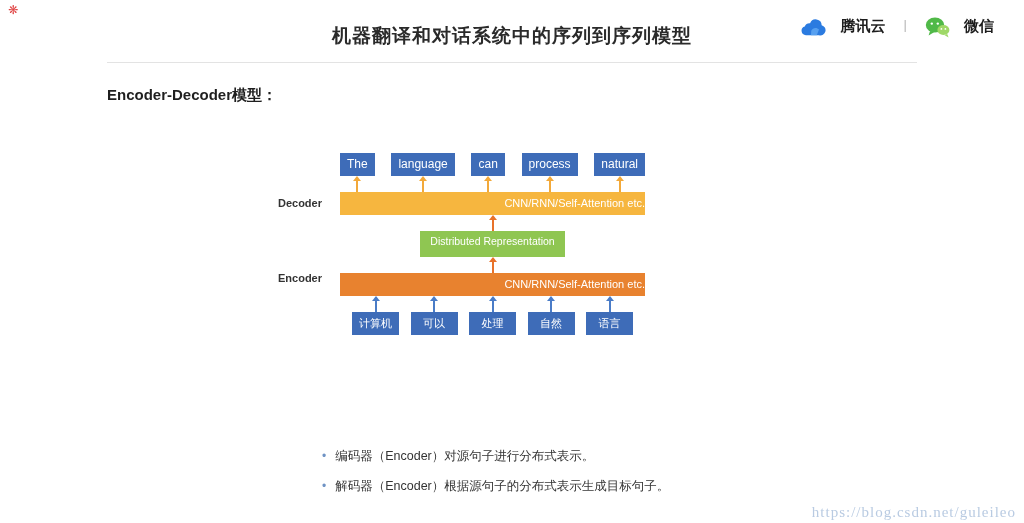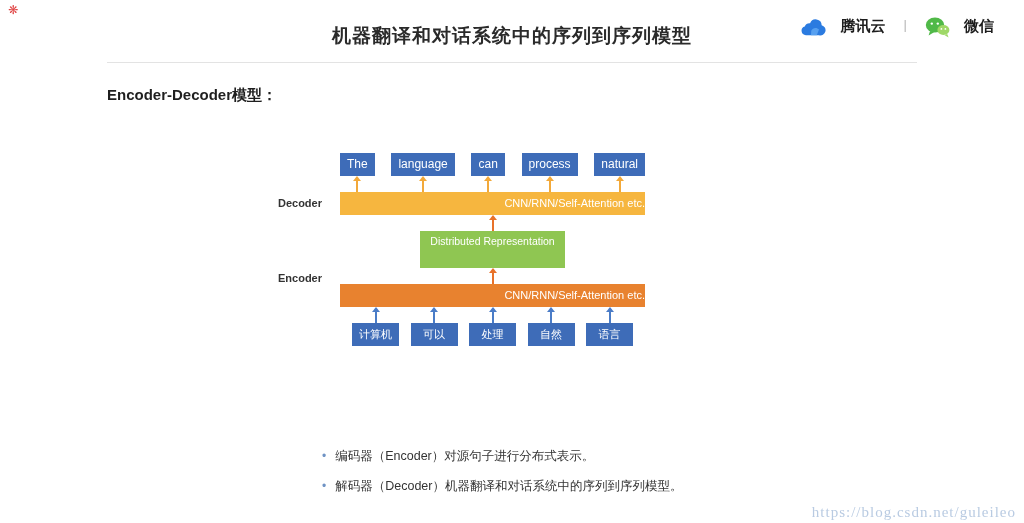--- a/index.html
+++ b/index.html
@@ -150,21 +150,21 @@
     text-align: right;
     color: #fff;
     font-size: 11px;
   }
   .decoder-bar { background: var(--decoder-yellow, #f6b63f); }
   .encoder-bar { background: var(--encoder-orange, #e8822f); }
 
   .repr {
     display: table;
     margin: 0 auto;
-    height: 37px;
+    height: 26px;
     line-height: 21px;
     padding: 0 10px;
     text-align: center;
     color: #fff;
     font-size: 10.5px;
     background: var(--representation-green, #8fc652);
     white-space: nowrap;
   }
 
   .caption {
@@ -311,19 +311,19 @@
   </div>
 
 
   <ul class="bullets">
     <li class="bullet">
       <span class="dot">•</span>
       <span>编码器（Encoder）对源句子进行分布式表示。</span>
     </li>
     <li class="bullet">
       <span class="dot">•</span>
-      <span>解码器（Decoder）机器翻译和对话系统中的序列到序列模型。</span>
+      <span>解码器（Encoder）根据源句子的分布式表示生成目标句子。</span>
     </li>
   </ul>
 
   <div class="watermark">https://blog.csdn.net/guleileo</div>
 
 </div>
 
 </body></html>

